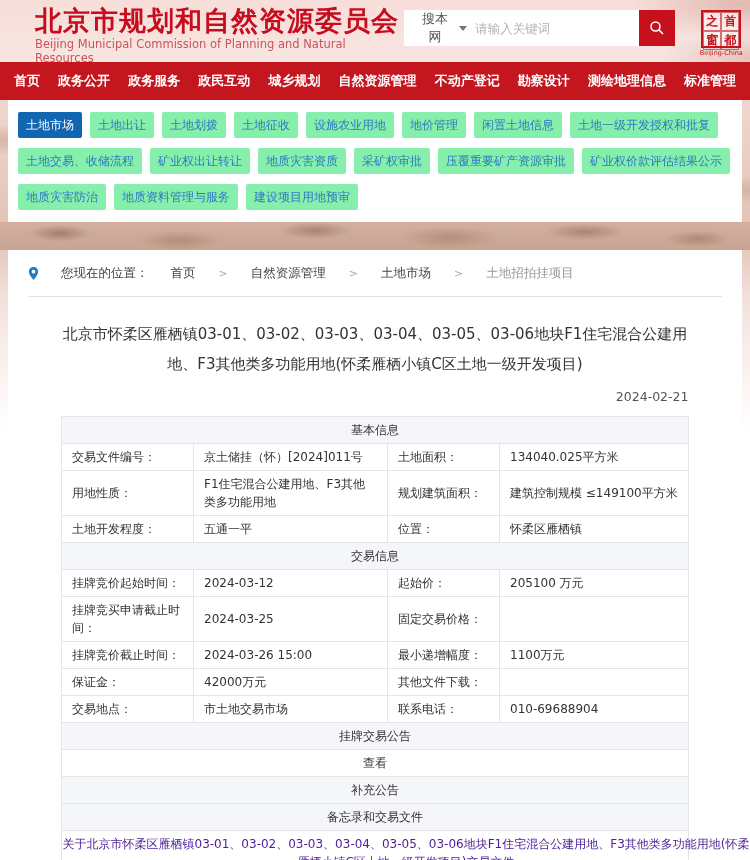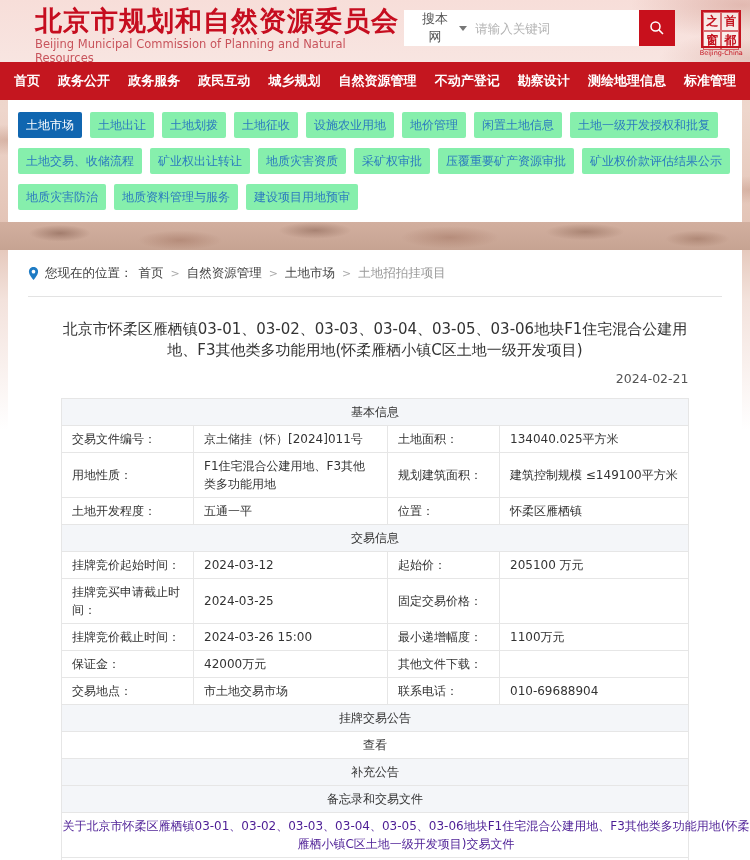--- a/index.html
+++ b/index.html
@@ -57,28 +57,28 @@
       radial-gradient(44px 12px at 8% 40%, rgba(110,70,55,.45), transparent 70%),
       radial-gradient(60px 14px at 24% 65%, rgba(150,100,80,.40), transparent 70%),
       radial-gradient(52px 12px at 42% 30%, rgba(115,75,60,.42), transparent 70%),
       radial-gradient(70px 16px at 60% 55%, rgba(150,100,80,.40), transparent 70%),
       radial-gradient(56px 12px at 78% 35%, rgba(120,80,62,.42), transparent 70%),
       radial-gradient(46px 12px at 93% 60%, rgba(135,90,70,.40), transparent 70%),
       linear-gradient(#d2af9f,#c6a392);
   }
   
   .content-panel{ margin:0 8px; background:#fff; padding:12px 20px 14px; }
-  .breadcrumb{ display:flex; align-items:center; gap:6px; font-size:12.5px; color:#444; height:22px; }
+  .breadcrumb{ display:flex; align-items:center; gap:22px; font-size:12.5px; color:#444; height:22px; }
   .breadcrumb .pin{ flex:0 0 auto; display:flex; }
   .crumb{ color:#444; text-decoration:none; cursor:pointer; }
   .crumb.current{ color:#999; cursor:default; }
   .crumb-sep{ color:#aaa; font-size:11px; padding:0 1px; }
   .rule{ border:none; border-top:1px solid #e3e3e3; margin:12px 0 0; }
   .article-title{ max-width:632px; margin:22px auto 0; text-align:center; font-size:15px; font-weight:normal;
-    color:#333; line-height:21px; }
+    color:#333; line-height:30px; }
   .article-date{ width:627px; margin:10px auto 0; text-align:right; font-size:12.5px; color:#555; }
   
   .info-table{ width:627px; margin:12px auto 0; border-collapse:collapse; table-layout:fixed; }
   .info-table td{ border:1px solid #e6e6e6; font-size:12px; color:#333; padding:4px 10px; line-height:18px;
     vertical-align:middle; word-break:break-all; }
   .section-header{ background:#f4f6f9; color:#1e7bc4; text-align:center; }
   .link-row{ text-align:center; color:#1e7bc4; cursor:pointer; }
   .link-row.static{ cursor:default; }
   .link-row.grey{ background:#f4f6f9; }
   .wide-inner{ width:688px; text-align:center; color:#4c1d95; line-height:18px; }

